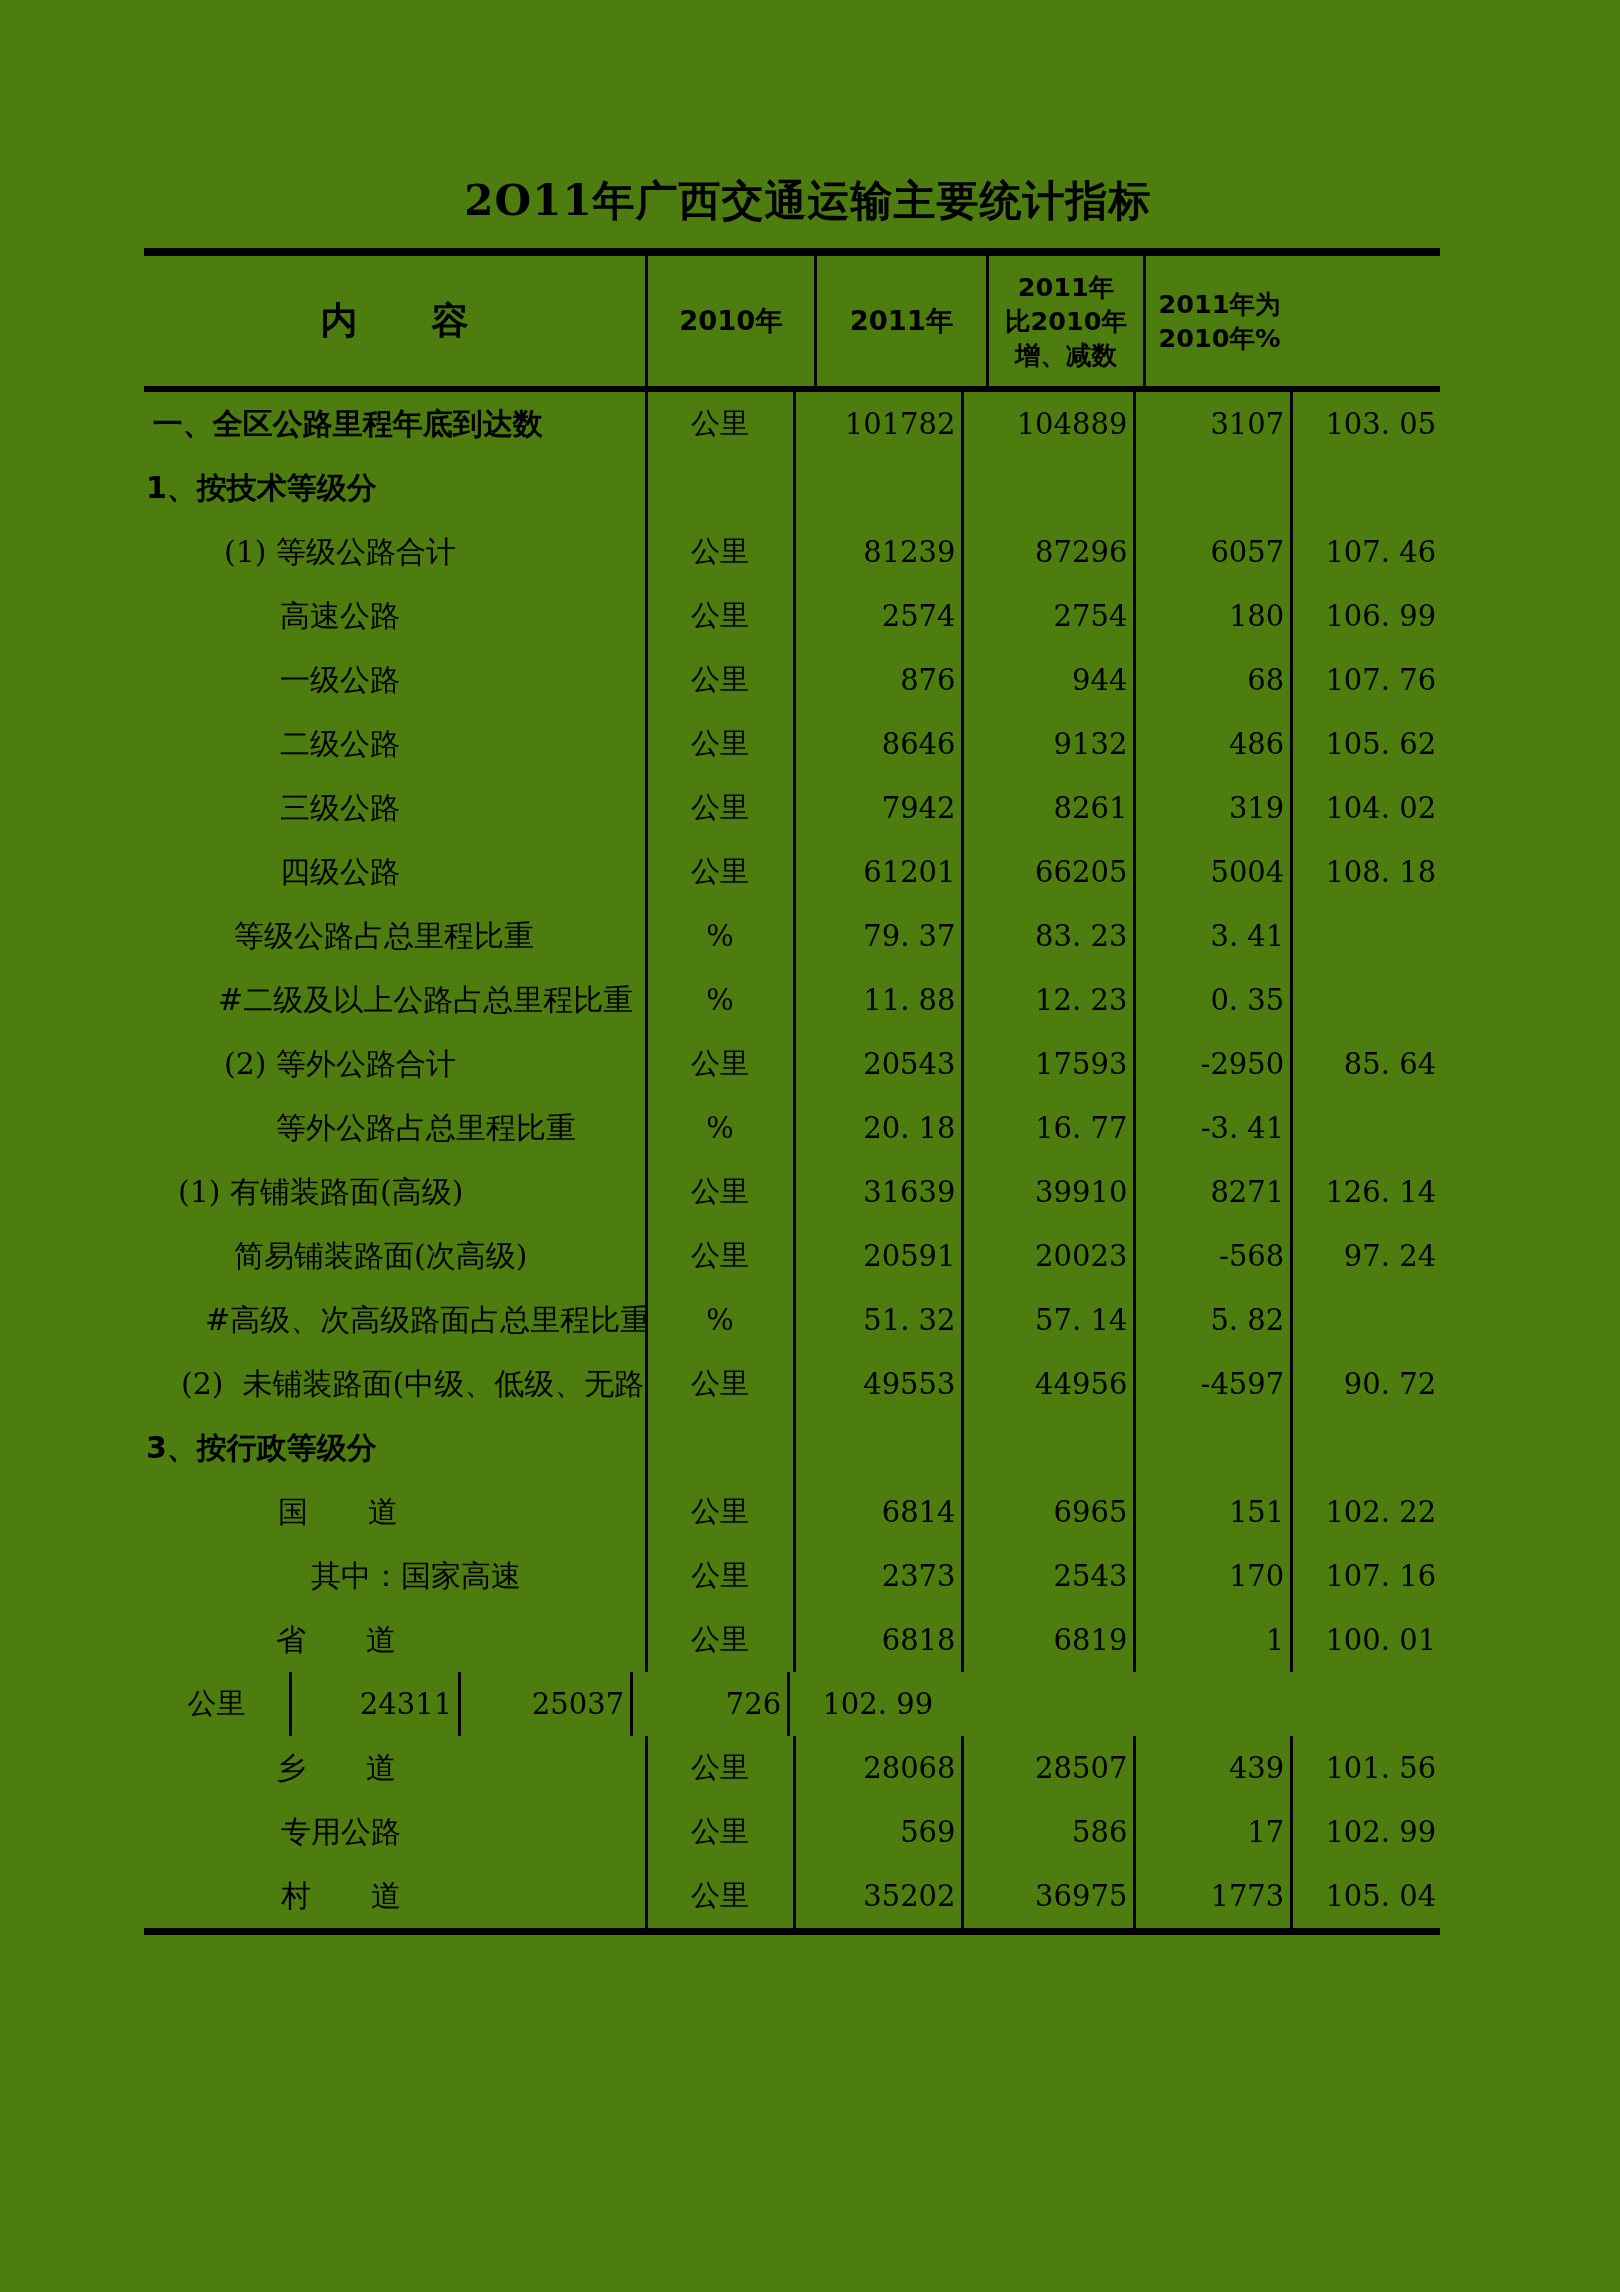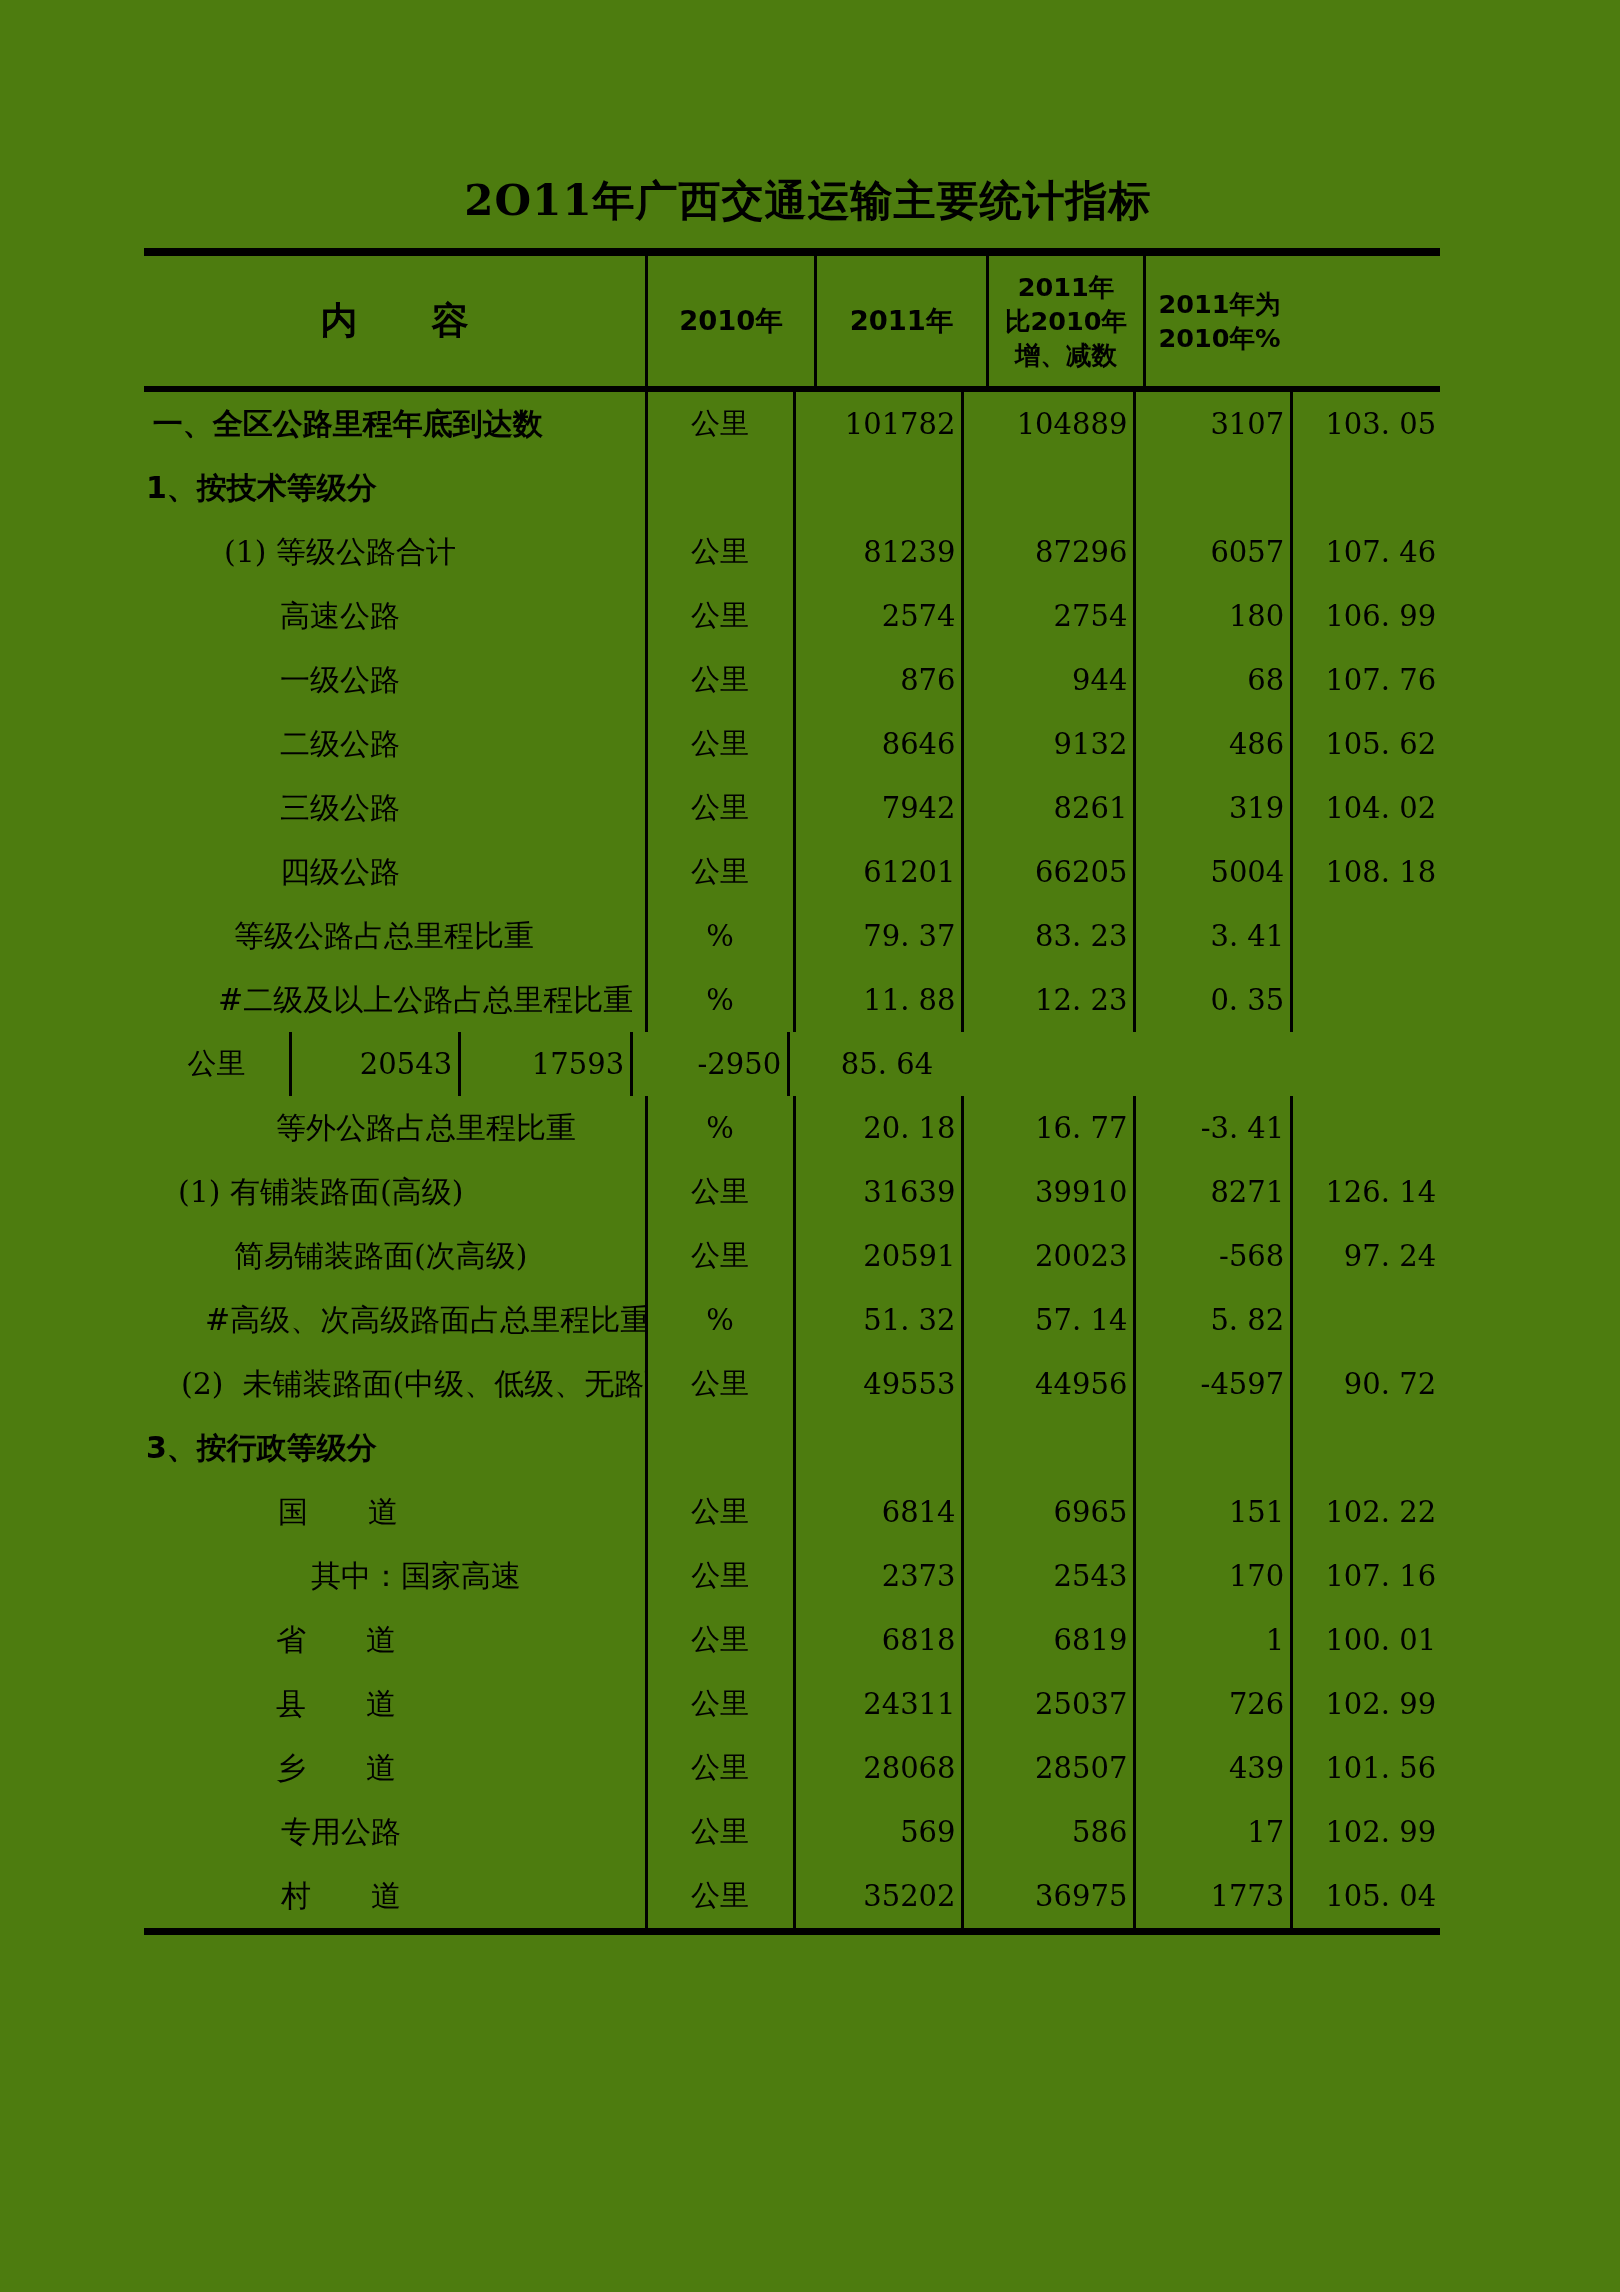--- a/index.html
+++ b/index.html
@@ -196,20 +196,21 @@
   <div class="tr">
     <div class="td c1" style="padding-left: 74px;">#二级及以上公路占总里程比重</div>
     <div class="td c2">%</div>
     <div class="td c3 num">11. 88</div>
     <div class="td c4 num">12. 23</div>
     <div class="td c5 num">0. 35</div>
     <div class="td c6 num"></div>
   </div>
 
   <div class="tr">
+    <div class="td c1" style="padding-left: 80px;">(2) 等外公路合计</div>
     <div class="td c2">公里</div>
     <div class="td c3 num">20543</div>
     <div class="td c4 num">17593</div>
     <div class="td c5 num">-2950</div>
     <div class="td c6 num">85. 64</div>
   </div>
 
   <div class="tr">
     <div class="td c1" style="padding-left: 132px;">等外公路占总里程比重</div>
     <div class="td c2">%</div>
@@ -286,21 +287,20 @@
   <div class="tr">
     <div class="td c1" style="padding-left: 132px;">省　　道</div>
     <div class="td c2">公里</div>
     <div class="td c3 num">6818</div>
     <div class="td c4 num">6819</div>
     <div class="td c5 num">1</div>
     <div class="td c6 num">100. 01</div>
   </div>
 
   <div class="tr">
-    <div class="td c1" style="padding-left: 132px;">县　　道</div>
     <div class="td c2">公里</div>
     <div class="td c3 num">24311</div>
     <div class="td c4 num">25037</div>
     <div class="td c5 num">726</div>
     <div class="td c6 num">102. 99</div>
   </div>
 
   <div class="tr">
     <div class="td c1" style="padding-left: 132px;">乡　　道</div>
     <div class="td c2">公里</div>

